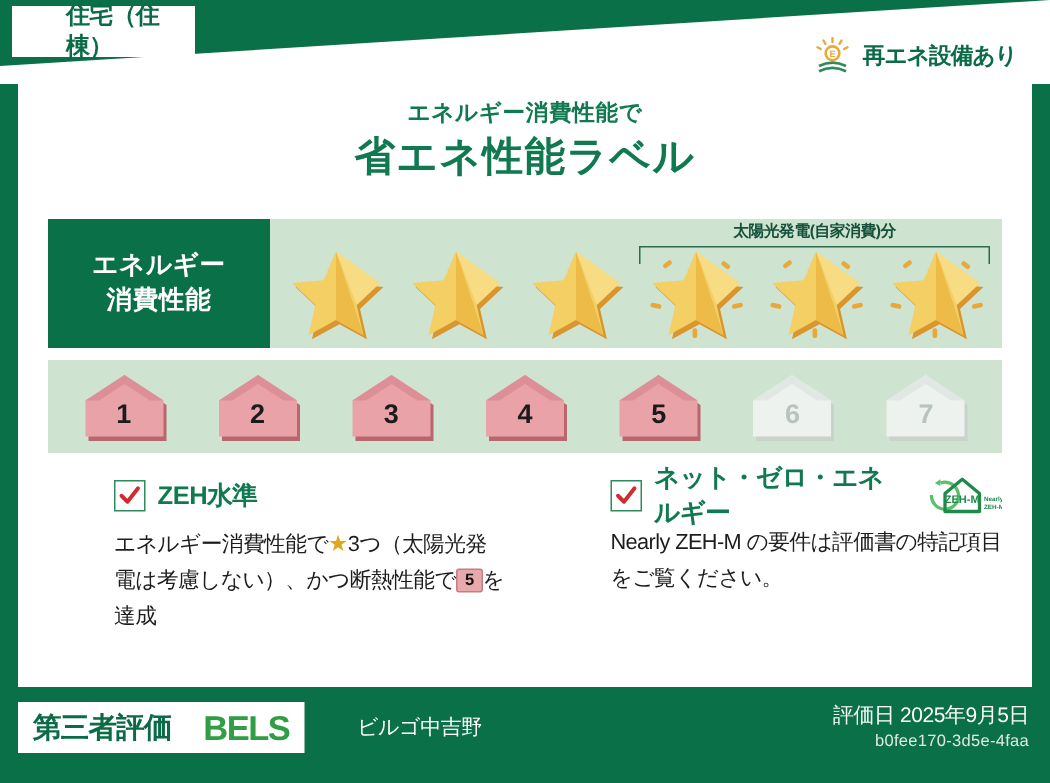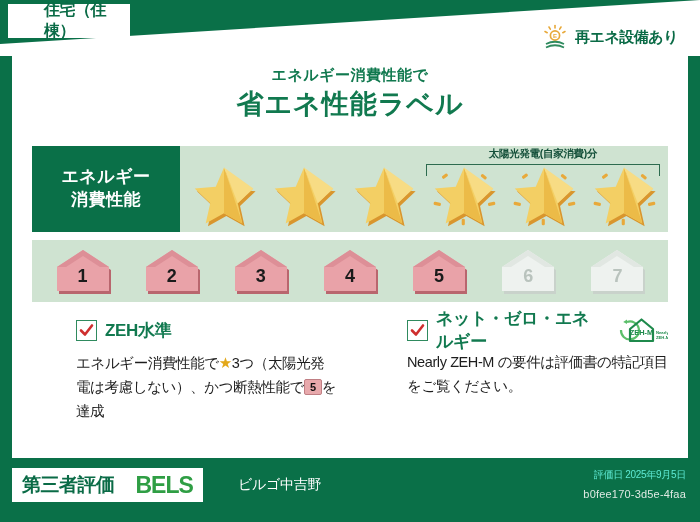--- a/index.html
+++ b/index.html
@@ -169,21 +169,21 @@
   }
   .bels-chip .bels-word {
     color: #2f9e44; font-size: 23px; font-weight: bold; letter-spacing: -1px;
   }
   .bldg-name {
     position: absolute; left: 238px; top: 18px;
     color: #ffffff; font-size: 14px; letter-spacing: -0.3px;
   }
   .eval-date {
     position: absolute; right: 14px; top: 10px;
-    color: #5eead4; font-size: 10px; letter-spacing: -0.3px;
+    color: #ffffff; font-size: 14px; letter-spacing: -0.3px;
   }
   .eval-id {
     position: absolute; right: 14px; top: 30px;
     color: #dfe9e3; font-size: 11px; letter-spacing: 0.2px;
   }
 </style>
 </head>
 <body>
 
 <div id="label-root">

